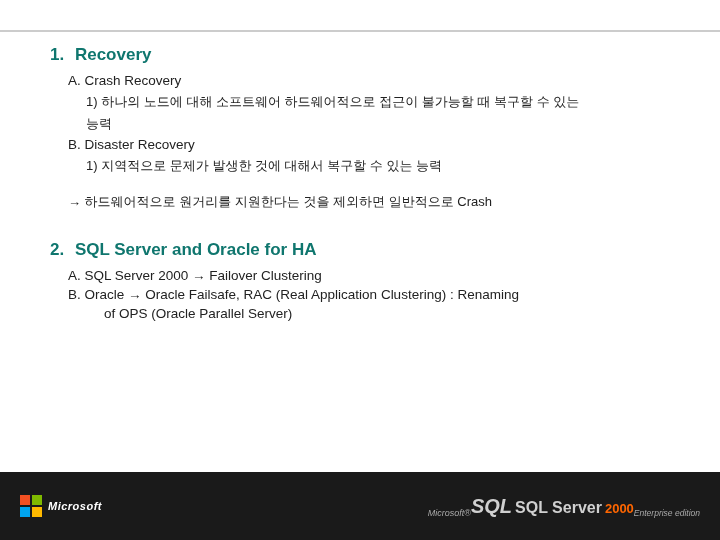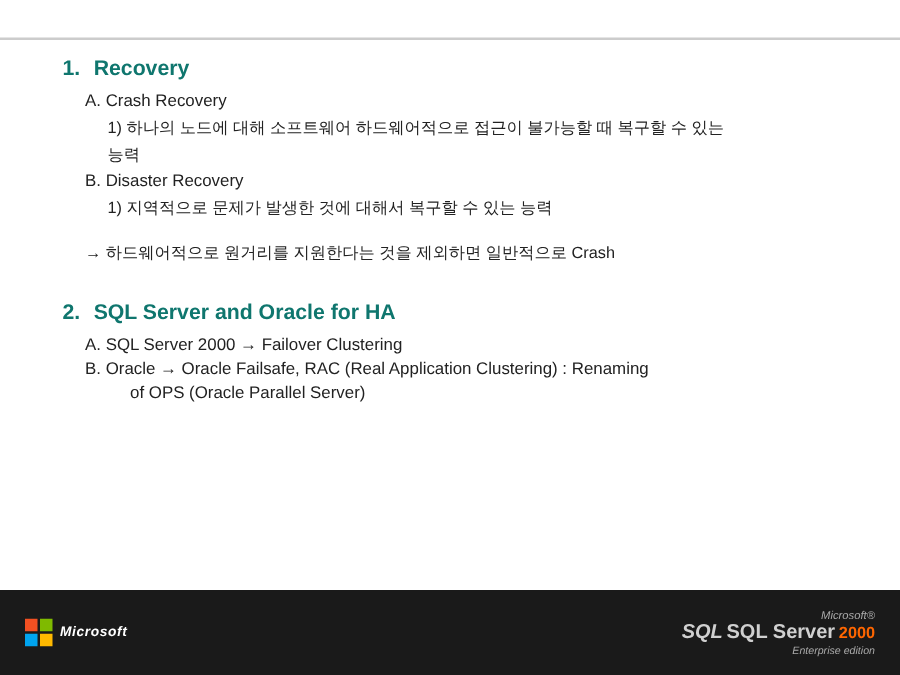--- a/index.html
+++ b/index.html
@@ -104,40 +104,40 @@
       margin-right: 6px;
     }
 
     .ms-flag-q1 { background: #f25022; }
     .ms-flag-q2 { background: #7fba00; }
     .ms-flag-q3 { background: #00a4ef; }
     .ms-flag-q4 { background: #ffb900; }
 
     .sql-logo {
       display: flex;
-      flex-direction: column;
+      flex-direction: row;
       align-items: flex-end;
     }
 
     .sql-logo-top {
       font-size: 9px;
       color: #aaa;
       text-align: right;
       font-style: italic;
     }
 
     .sql-logo-main {
       display: flex;
       align-items: baseline;
       gap: 3px;
     }
 
     .sql-text {
       color: #d0d0d0;
-      font-size: 16px;
+      font-size: 20px;
       font-weight: bold;
       font-style: italic;
     }
 
     .sql-server-text {
       color: #d0d0d0;
       font-size: 16px;
       font-weight: bold;
     }
 

